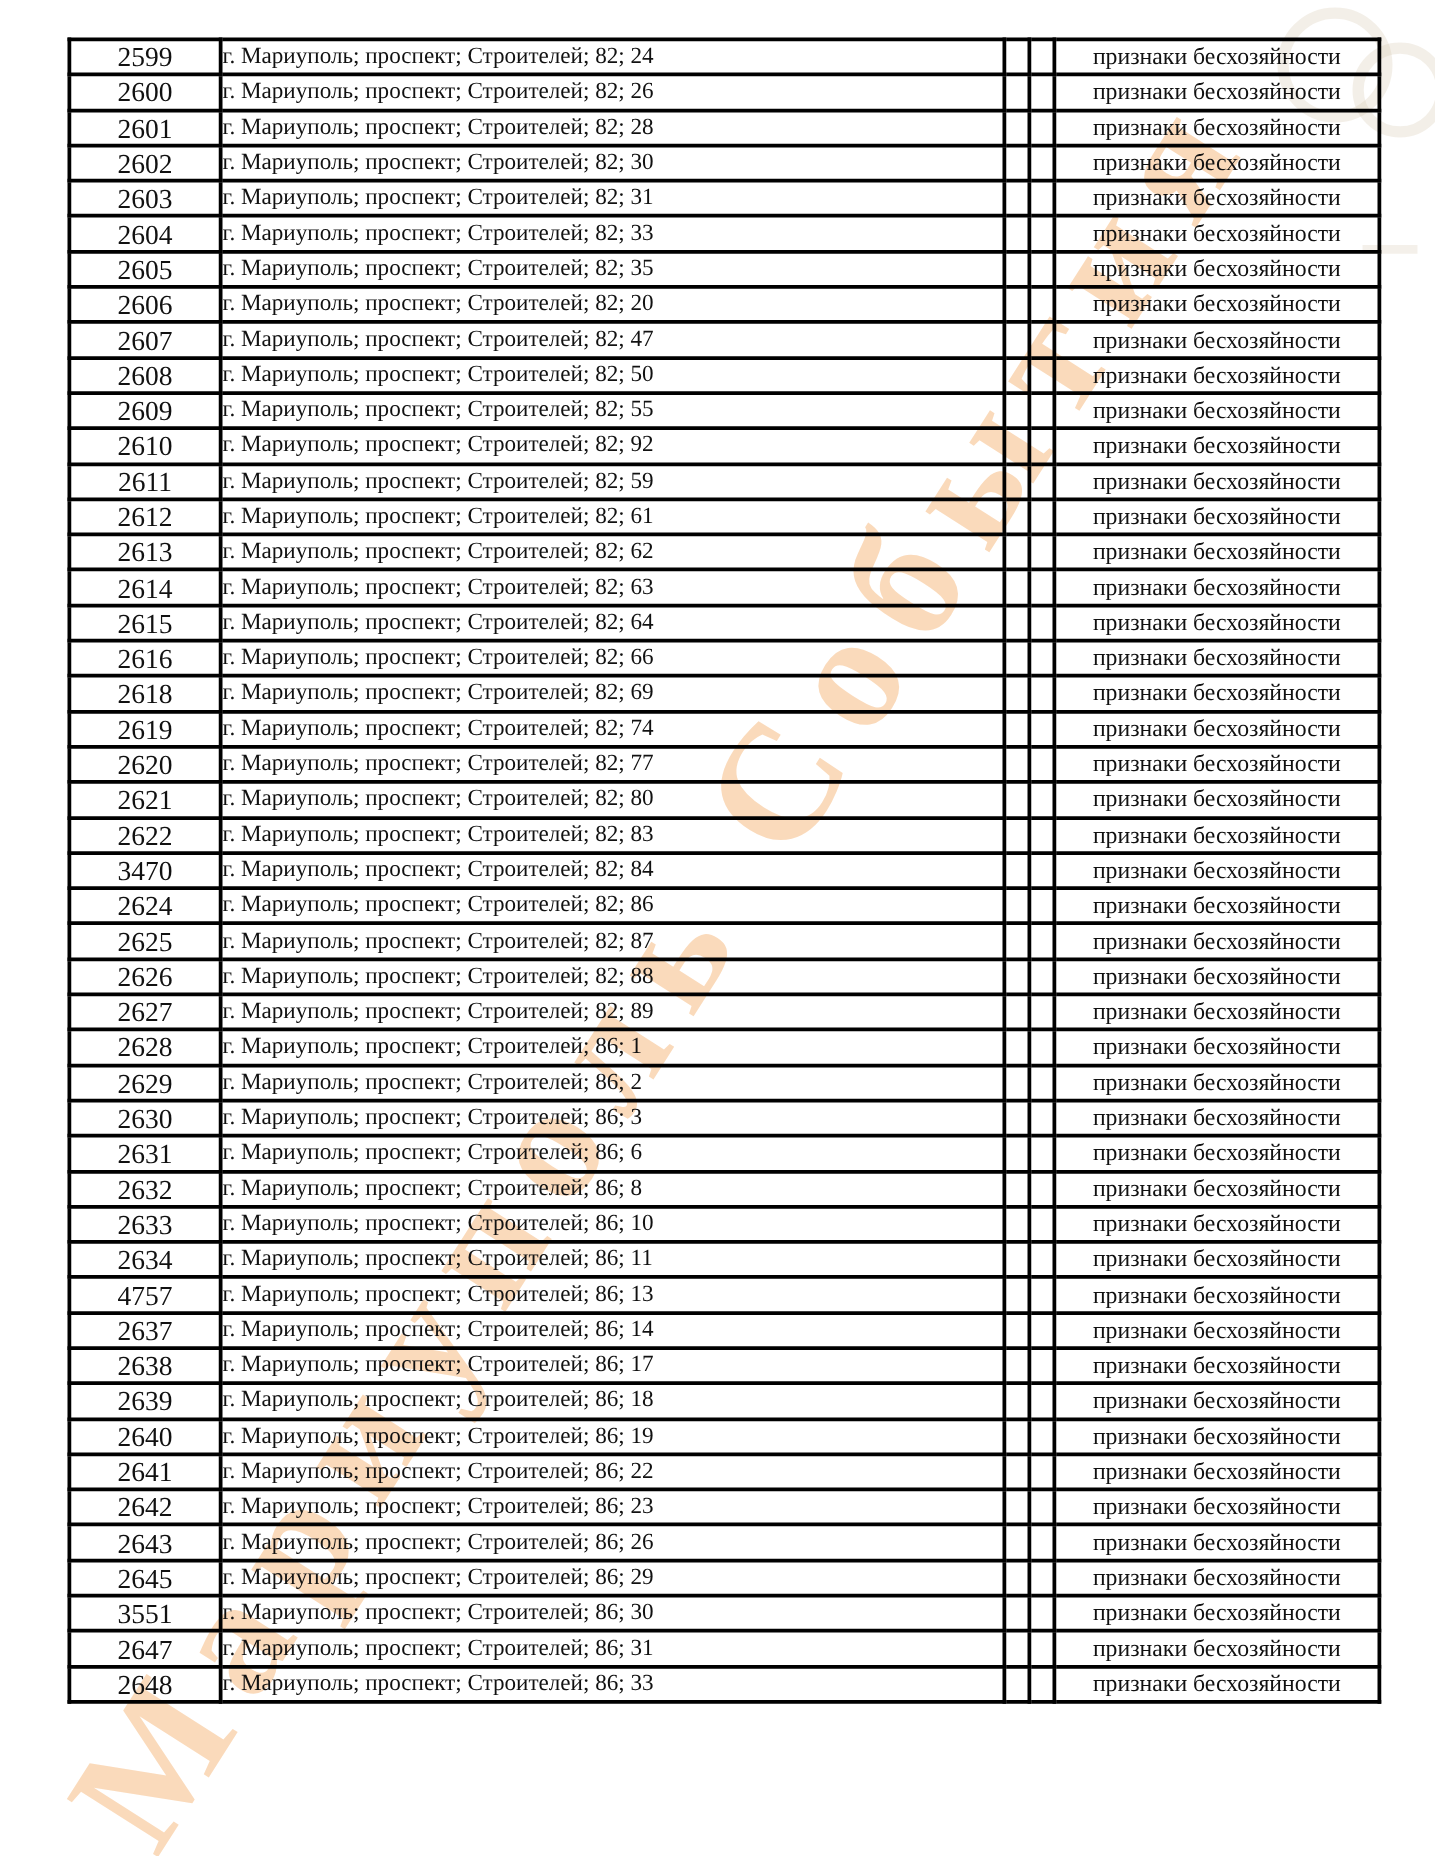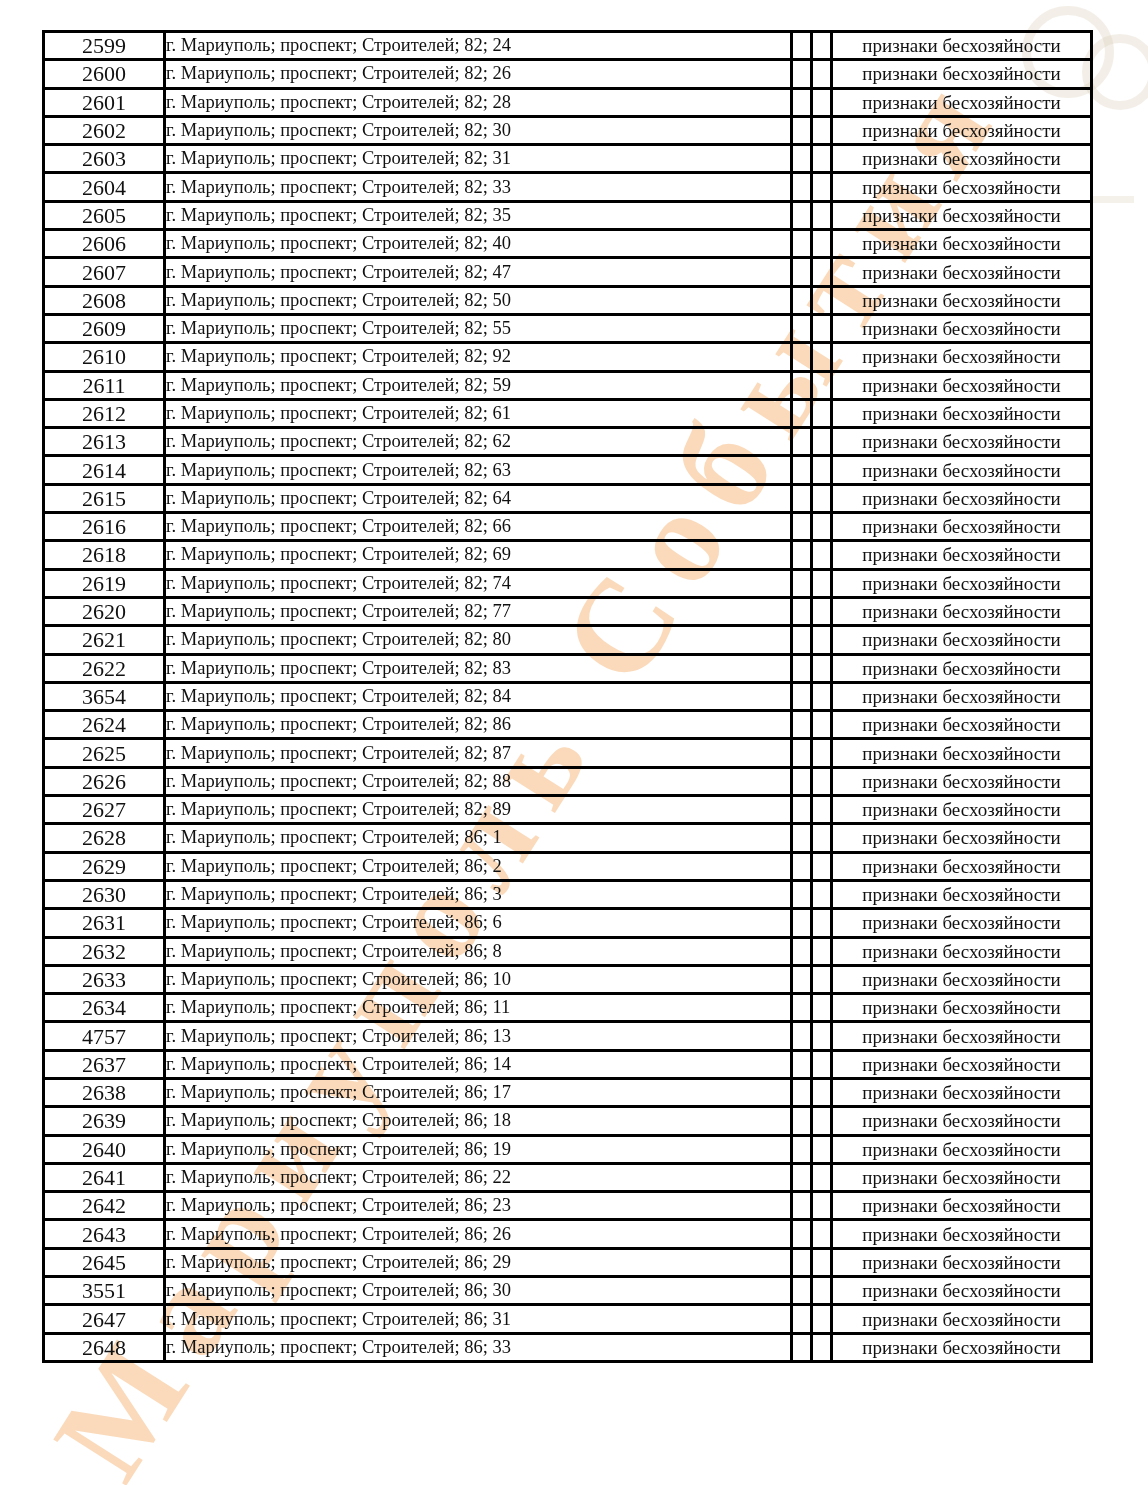--- a/index.html
+++ b/index.html
@@ -49,21 +49,21 @@
   .ghost-dash {
     position: absolute;
     left: 1090px; top: 196px;
     width: 44px; height: 7px;
     background: rgba(214, 202, 180, 0.28);
     z-index: 0;
     pointer-events: none;
   }
   table.register {
     position: absolute;
-    left: 42px;
+    left: 54px;
     top: 30px;
     border-collapse: collapse;
     table-layout: fixed;
     width: 1048px;
     z-index: 2;
     background: transparent;
   }
   table.register td {
     border: 3px solid #000000;
     height: 25.3px;
@@ -154,21 +154,21 @@
         </tr>
         <tr>
           <td class="cell-num">2605</td>
           <td class="cell-addr">г. Мариуполь; проспект; Строителей; 82; 35</td>
           <td></td>
           <td></td>
           <td class="cell-status">признаки бесхозяйности</td>
         </tr>
         <tr>
           <td class="cell-num">2606</td>
-          <td class="cell-addr">г. Мариуполь; проспект; Строителей; 82; 40</td>
+          <td class="cell-addr">г. Мариуполь; проспект; Строителей; 82; 20</td>
           <td></td>
           <td></td>
           <td class="cell-status">признаки бесхозяйности</td>
         </tr>
         <tr>
           <td class="cell-num">2607</td>
           <td class="cell-addr">г. Мариуполь; проспект; Строителей; 82; 47</td>
           <td></td>
           <td></td>
           <td class="cell-status">признаки бесхозяйности</td>
@@ -265,21 +265,21 @@
           <td class="cell-status">признаки бесхозяйности</td>
         </tr>
         <tr>
           <td class="cell-num">2622</td>
           <td class="cell-addr">г. Мариуполь; проспект; Строителей; 82; 83</td>
           <td></td>
           <td></td>
           <td class="cell-status">признаки бесхозяйности</td>
         </tr>
         <tr>
-          <td class="cell-num">3654</td>
+          <td class="cell-num">3470</td>
           <td class="cell-addr">г. Мариуполь; проспект; Строителей; 82; 84</td>
           <td></td>
           <td></td>
           <td class="cell-status">признаки бесхозяйности</td>
         </tr>
         <tr>
           <td class="cell-num">2624</td>
           <td class="cell-addr">г. Мариуполь; проспект; Строителей; 82; 86</td>
           <td></td>
           <td></td>

